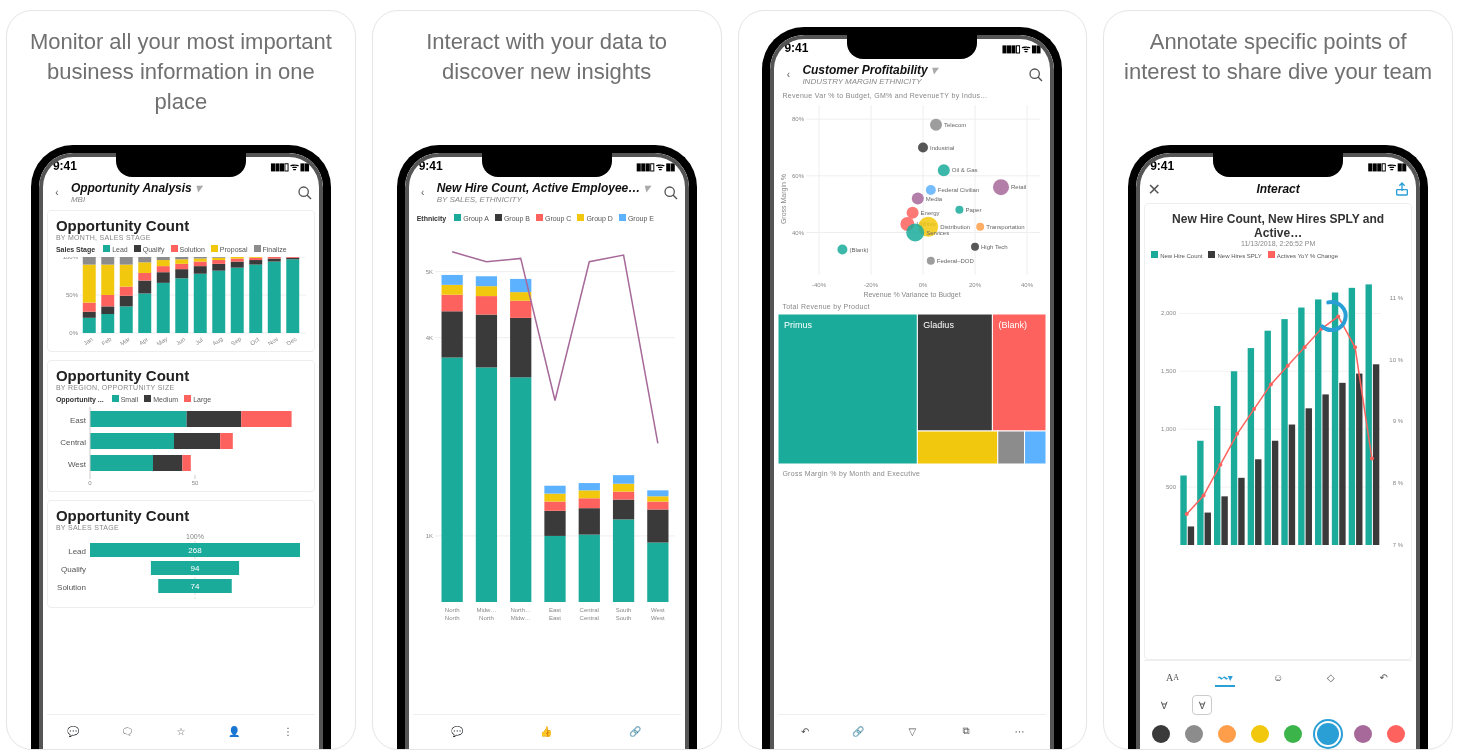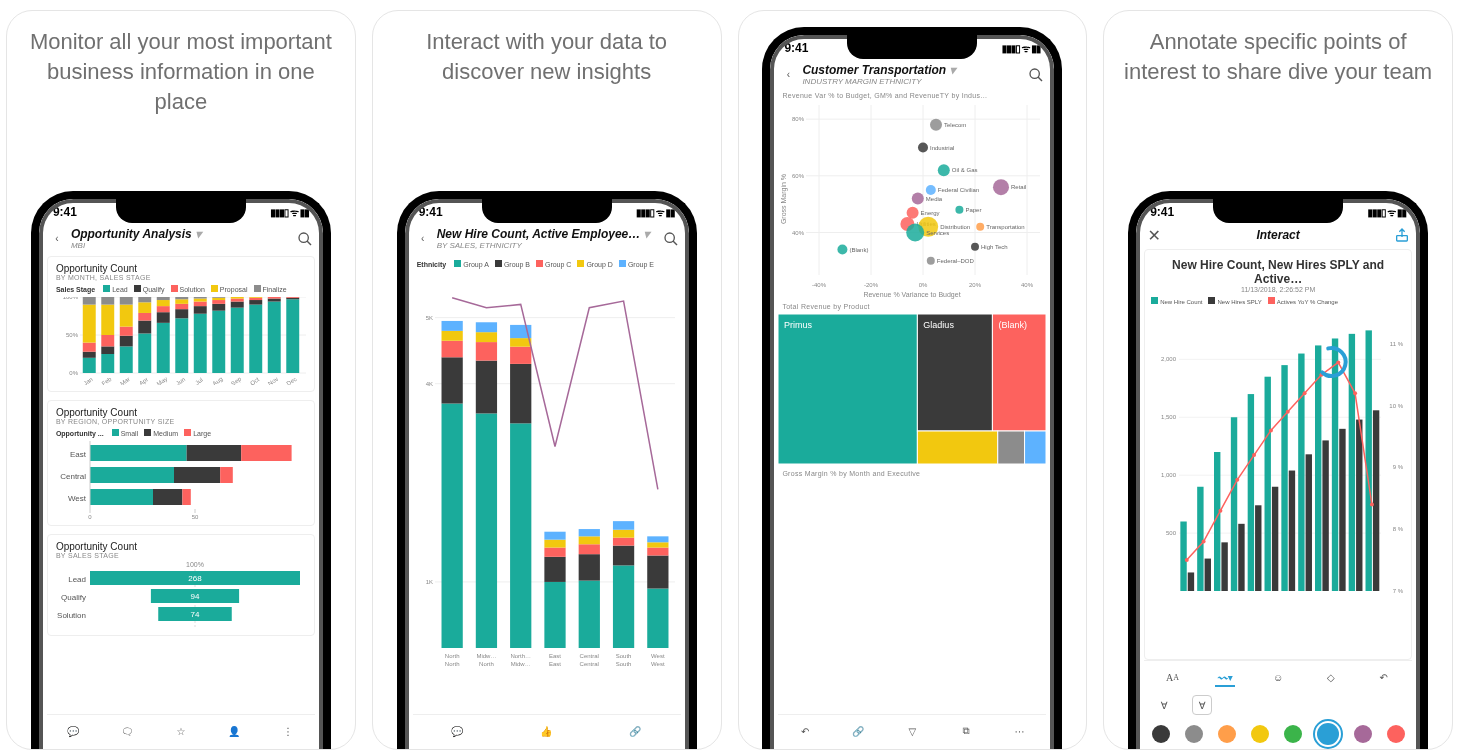--- a/index.html
+++ b/index.html
@@ -1,33 +1,33 @@
 <!DOCTYPE html>
 <html><head>
 <meta charset="utf-8">
 <style>
   * { box-sizing: border-box; margin: 0; padding: 0; }
   body { font-family: -apple-system, "Segoe UI", Helvetica, Arial, sans-serif; background:#fff; width:1459px; }
   .row { display:flex; gap:16px; padding:10px 6px; }
-  .card { flex:1; border:1px solid #e5e5e5; border-radius:26px; padding:16px 12px 0; display:flex; flex-direction:column; align-items:center; min-height:740px;gap:46px; }
+  .card { flex:1; border:1px solid #e5e5e5; border-radius:26px; padding:16px 12px 0; display:flex; flex-direction:column; align-items:center; min-height:740px; }
   .headline { text-align:center; color:#707070; font-size:22px; line-height:30px; margin-bottom:18px; min-height:100px; display:flex; align-items:flex-start; justify-content:center; }
   
   .phone { width:300px; border:8px solid #000; border-bottom:none; border-radius:42px 42px 0 0; background:#fff; position:relative; overflow:hidden; flex:1; }
   .phone::before { content:""; position:absolute; inset:0; border:4px solid #555; border-bottom:none; border-radius:34px 34px 0 0; pointer-events:none; }
   .notch { position:absolute; top:0; left:50%; transform:translateX(-50%); width:130px; height:24px; background:#000; border-bottom-left-radius:16px; border-bottom-right-radius:16px; z-index:3; }
   .statusbar { display:flex; justify-content:space-between; align-items:center; padding:6px 14px 0; font-size:12px; font-weight:600; }
   .statusbar .sig { font-size:10px; letter-spacing:-1px; }
   .screen { padding:4px 8px 0; font-size:10px; color:#333; height:calc(100% - 22px); display:flex; flex-direction:column; }
   .appbar { display:flex; align-items:center; gap:6px; padding:4px 2px 6px; }
   .appbar .title { flex:1;font-style:italic; }
   .appbar .t1 { font-size:12px; font-weight:600; color:#111; white-space:nowrap; overflow:hidden; text-overflow:ellipsis; }
   .appbar .t2 { font-size:8px; color:#888; }
   .icon { width:16px; height:16px; display:flex; align-items:center; justify-content:center; color:#555; }
   .tile { border:1px solid #eee; border-radius:4px; padding:6px 8px; margin-bottom:8px; background:#fff; }
-  .tile-h1 { font-size:10px; font-weight:400; color:#222; }
+  .tile-h1 { font-size:15px; font-weight:700; color:#222; }
   .tile-h2 { font-size:7px; color:#888; letter-spacing:.3px; }
   .legend { display:flex; flex-wrap:wrap; gap:6px; font-size:7px; color:#555; margin:4px 0; align-items:center; }
   .sw { width:7px; height:7px; display:inline-block; margin-right:2px; }
   .bottombar { display:flex; justify-content:space-around; align-items:center; padding:6px 0; border-top:1px solid #eee; margin-top:auto; }
   .bottombar .icon, .toolbar .icon { width:20px; height:20px; }
   .toolbar { display:flex; justify-content:space-around; align-items:center; padding:6px 2px; border-top:1px solid #eee; }
   .colorrow { display:flex; justify-content:space-around; align-items:center; padding:6px 0 2px; }
   .dot { width:18px; height:18px; border-radius:50%; }
   .dot.sel { outline:2px solid #2a9fd6; outline-offset:2px; width:22px; height:22px; }
   svg { display:block; }
@@ -315,21 +315,21 @@
     <div class="phone">
       <div class="notch"></div>
       <div class="statusbar">
         <span>9:41</span>
         <span class="sig">▮▮▮▯ ᯤ ▮▮</span>
       </div>
       <div class="screen">
         <div class="appbar">
           <span class="icon">‹</span>
           <div class="title">
-            <div class="t1"><span>Customer Transportation</span> <span style="color:#aaa">▾</span></div>
+            <div class="t1"><span>Customer Profitability</span> <span style="color:#aaa">▾</span></div>
             <div class="t2">INDUSTRY MARGIN ETHNICITY</div>
           </div>
           <span class="icon">
               <svg width="16" height="16" viewBox="0 0 24 24" fill="none" stroke="#555" stroke-width="2">
                 <circle cx="10" cy="10" r="7"></circle>
                 <line x1="15" y1="15" x2="21" y2="21"></line>
               </svg>
             </span>
         </div>
         <div class="tile-h2" style="padding:0 4px">Revenue Var % to Budget, GM% and RevenueTY by Indus…</div>

